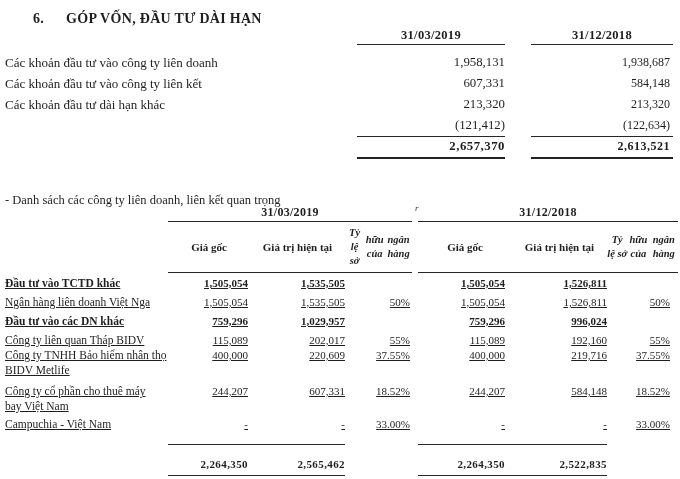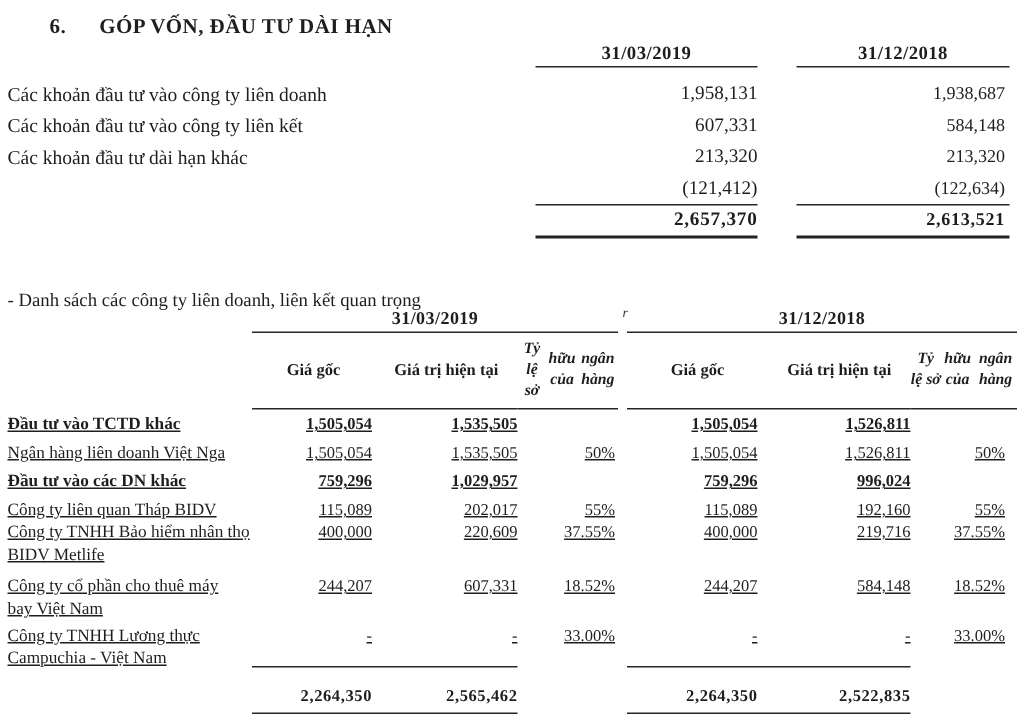--- a/index.html
+++ b/index.html
@@ -201,21 +201,20 @@
       <div class="num c-n1">244,207</div>
       <div class="num c-n2">607,331</div>
       <div class="num c-p1">18.52%</div>
       <div class="num c-n3">244,207</div>
       <div class="num c-n4">584,148</div>
       <div class="num c-p2">18.52%</div>
     </div>
 
     <div class="trow drow" style="height:28px">
       <div class="lab">
-        <span>Công ty TNHH Lương thực</span>
         <span>Campuchia - Việt Nam</span>
       </div>
       <div class="num c-n1">-</div>
       <div class="num c-n2">-</div>
       <div class="num c-p1">33.00%</div>
       <div class="num c-n3">-</div>
       <div class="num c-n4">-</div>
       <div class="num c-p2">33.00%</div>
     </div>
 

